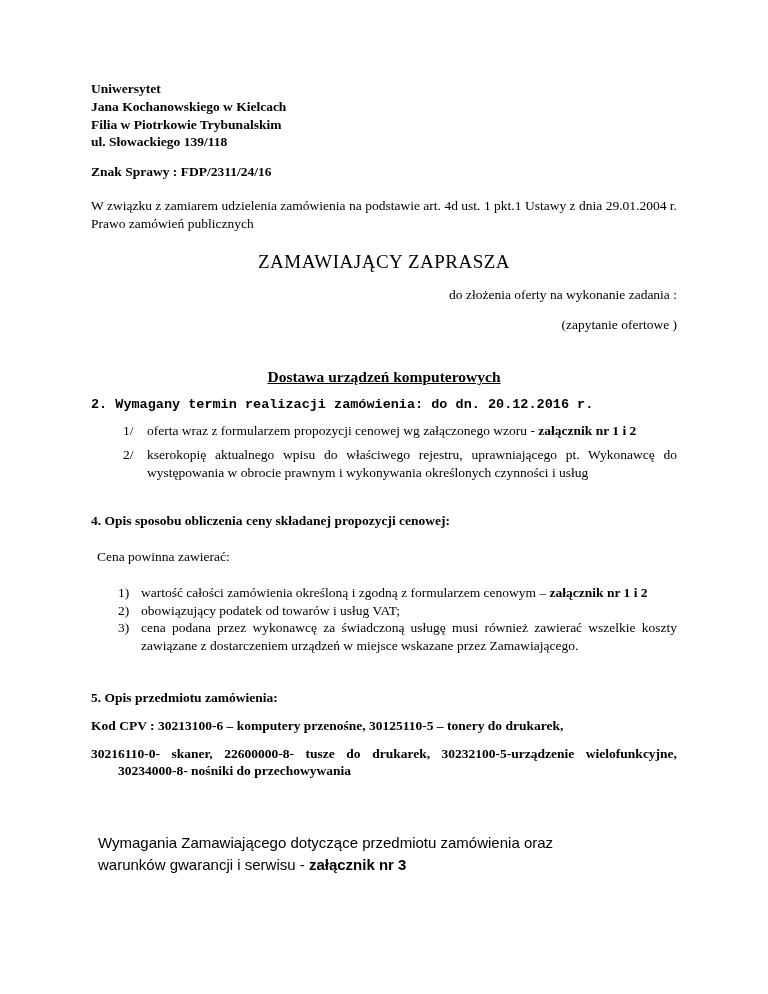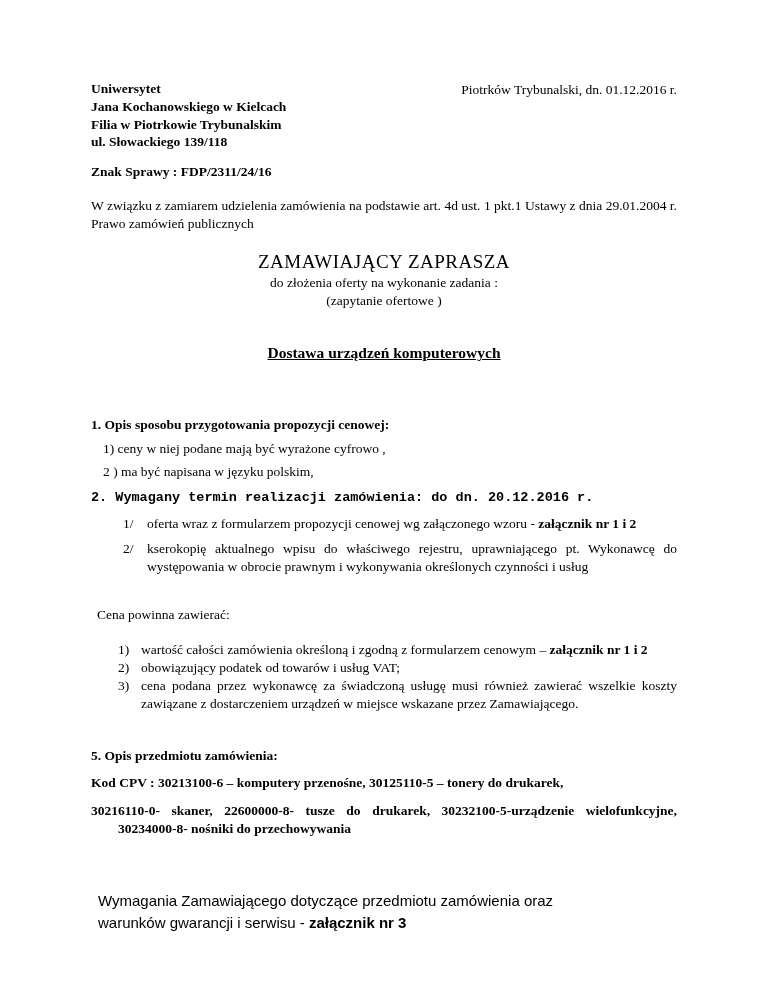--- a/index.html
+++ b/index.html
@@ -36,21 +36,21 @@
     text-align: justify;
   }
   .announce {
     text-align: center;
   }
   .announce-title {
     margin-top: 16px;
     font-size: 19px;
     letter-spacing: 0.5px;
   }
-  .announce-sub { margin-top: 0; }
+  .announce-sub { margin-top: 12px; text-align: right; }
   .doc-title {
     margin-top: 34px;
     text-align: center;
     font-weight: bold;
     font-size: 15.5px;
     text-decoration: underline;
   }
   .section-heading {
     font-weight: bold;
     margin-top: 0;
@@ -102,57 +102,52 @@
 
 <div class="page">
 
   <div class="header-row">
     <div class="org-block">
       <div>Uniwersytet</div>
       <div>Jana Kochanowskiego w Kielcach</div>
       <div>Filia w Piotrkowie Trybunalskim</div>
       <div>ul. Słowackiego 139/118</div>
     </div>
-    <div class="date-line">Piotrków Trybunalski, dn. 01.12.2016 r.</div>
   </div>
 
   <div class="case-number">Znak Sprawy : FDP/2311/24/16</div>
 
   <p class="intro">W związku z zamiarem udzielenia zamówienia na podstawie art. 4d ust. 1 pkt.1  Ustawy z dnia 29.01.2004 r. Prawo zamówień publicznych</p>
 
   <div class="announce">
     <div class="announce-title">ZAMAWIAJĄCY ZAPRASZA</div>
     <div class="announce-sub">do złożenia oferty na wykonanie zadania :</div>
     <div class="announce-sub">(zapytanie ofertowe )</div>
   </div>
 
   <div class="doc-title">Dostawa urządzeń komputerowych</div>
 
-  <div class="s1">
-    <div class="section-heading">1. Opis sposobu przygotowania propozycji cenowej:</div>
-    <div class="s1-item">1) ceny w niej podane mają być wyrażone cyfrowo ,</div>
-    <div class="s1-item">2 ) ma być napisana w języku polskim,</div>
-  </div>
 
   <div class="s2">
     <div class="section-heading">2. Wymagany termin realizacji zamówienia: do dn. 20.12.2016 r.</div>
   </div>
 
   <div class="s3">
     <div class="doc-item">
       <span class="marker">1/</span>
       <span class="content"><span>oferta wraz z formularzem propozycji cenowej wg załączonego wzoru -  </span><span class="b">załącznik nr 1 i 2</span></span>
     </div>
     <div class="doc-item">
       <span class="marker">2/</span>
       <span class="content">kserokopię aktualnego wpisu do właściwego rejestru, uprawniającego pt. Wykonawcę do występowania w obrocie prawnym i wykonywania określonych czynności i usług</span>
     </div>
   </div>
 
   <div class="s4">
+    <div class="section-heading">4. Opis sposobu obliczenia ceny składanej propozycji cenowej:</div>
     <div class="s4-sub">Cena powinna zawierać:</div>
     <div class="num-list">
       <div class="num-item">
         <span class="marker">1)</span>
         <span class="content"><span>wartość całości zamówienia określoną i zgodną z formularzem cenowym – </span><span class="b">załącznik nr 1 i 2</span></span>
       </div>
       <div class="num-item">
         <span class="marker">2)</span>
         <span class="content">obowiązujący podatek od towarów i usług VAT;</span>
       </div>

